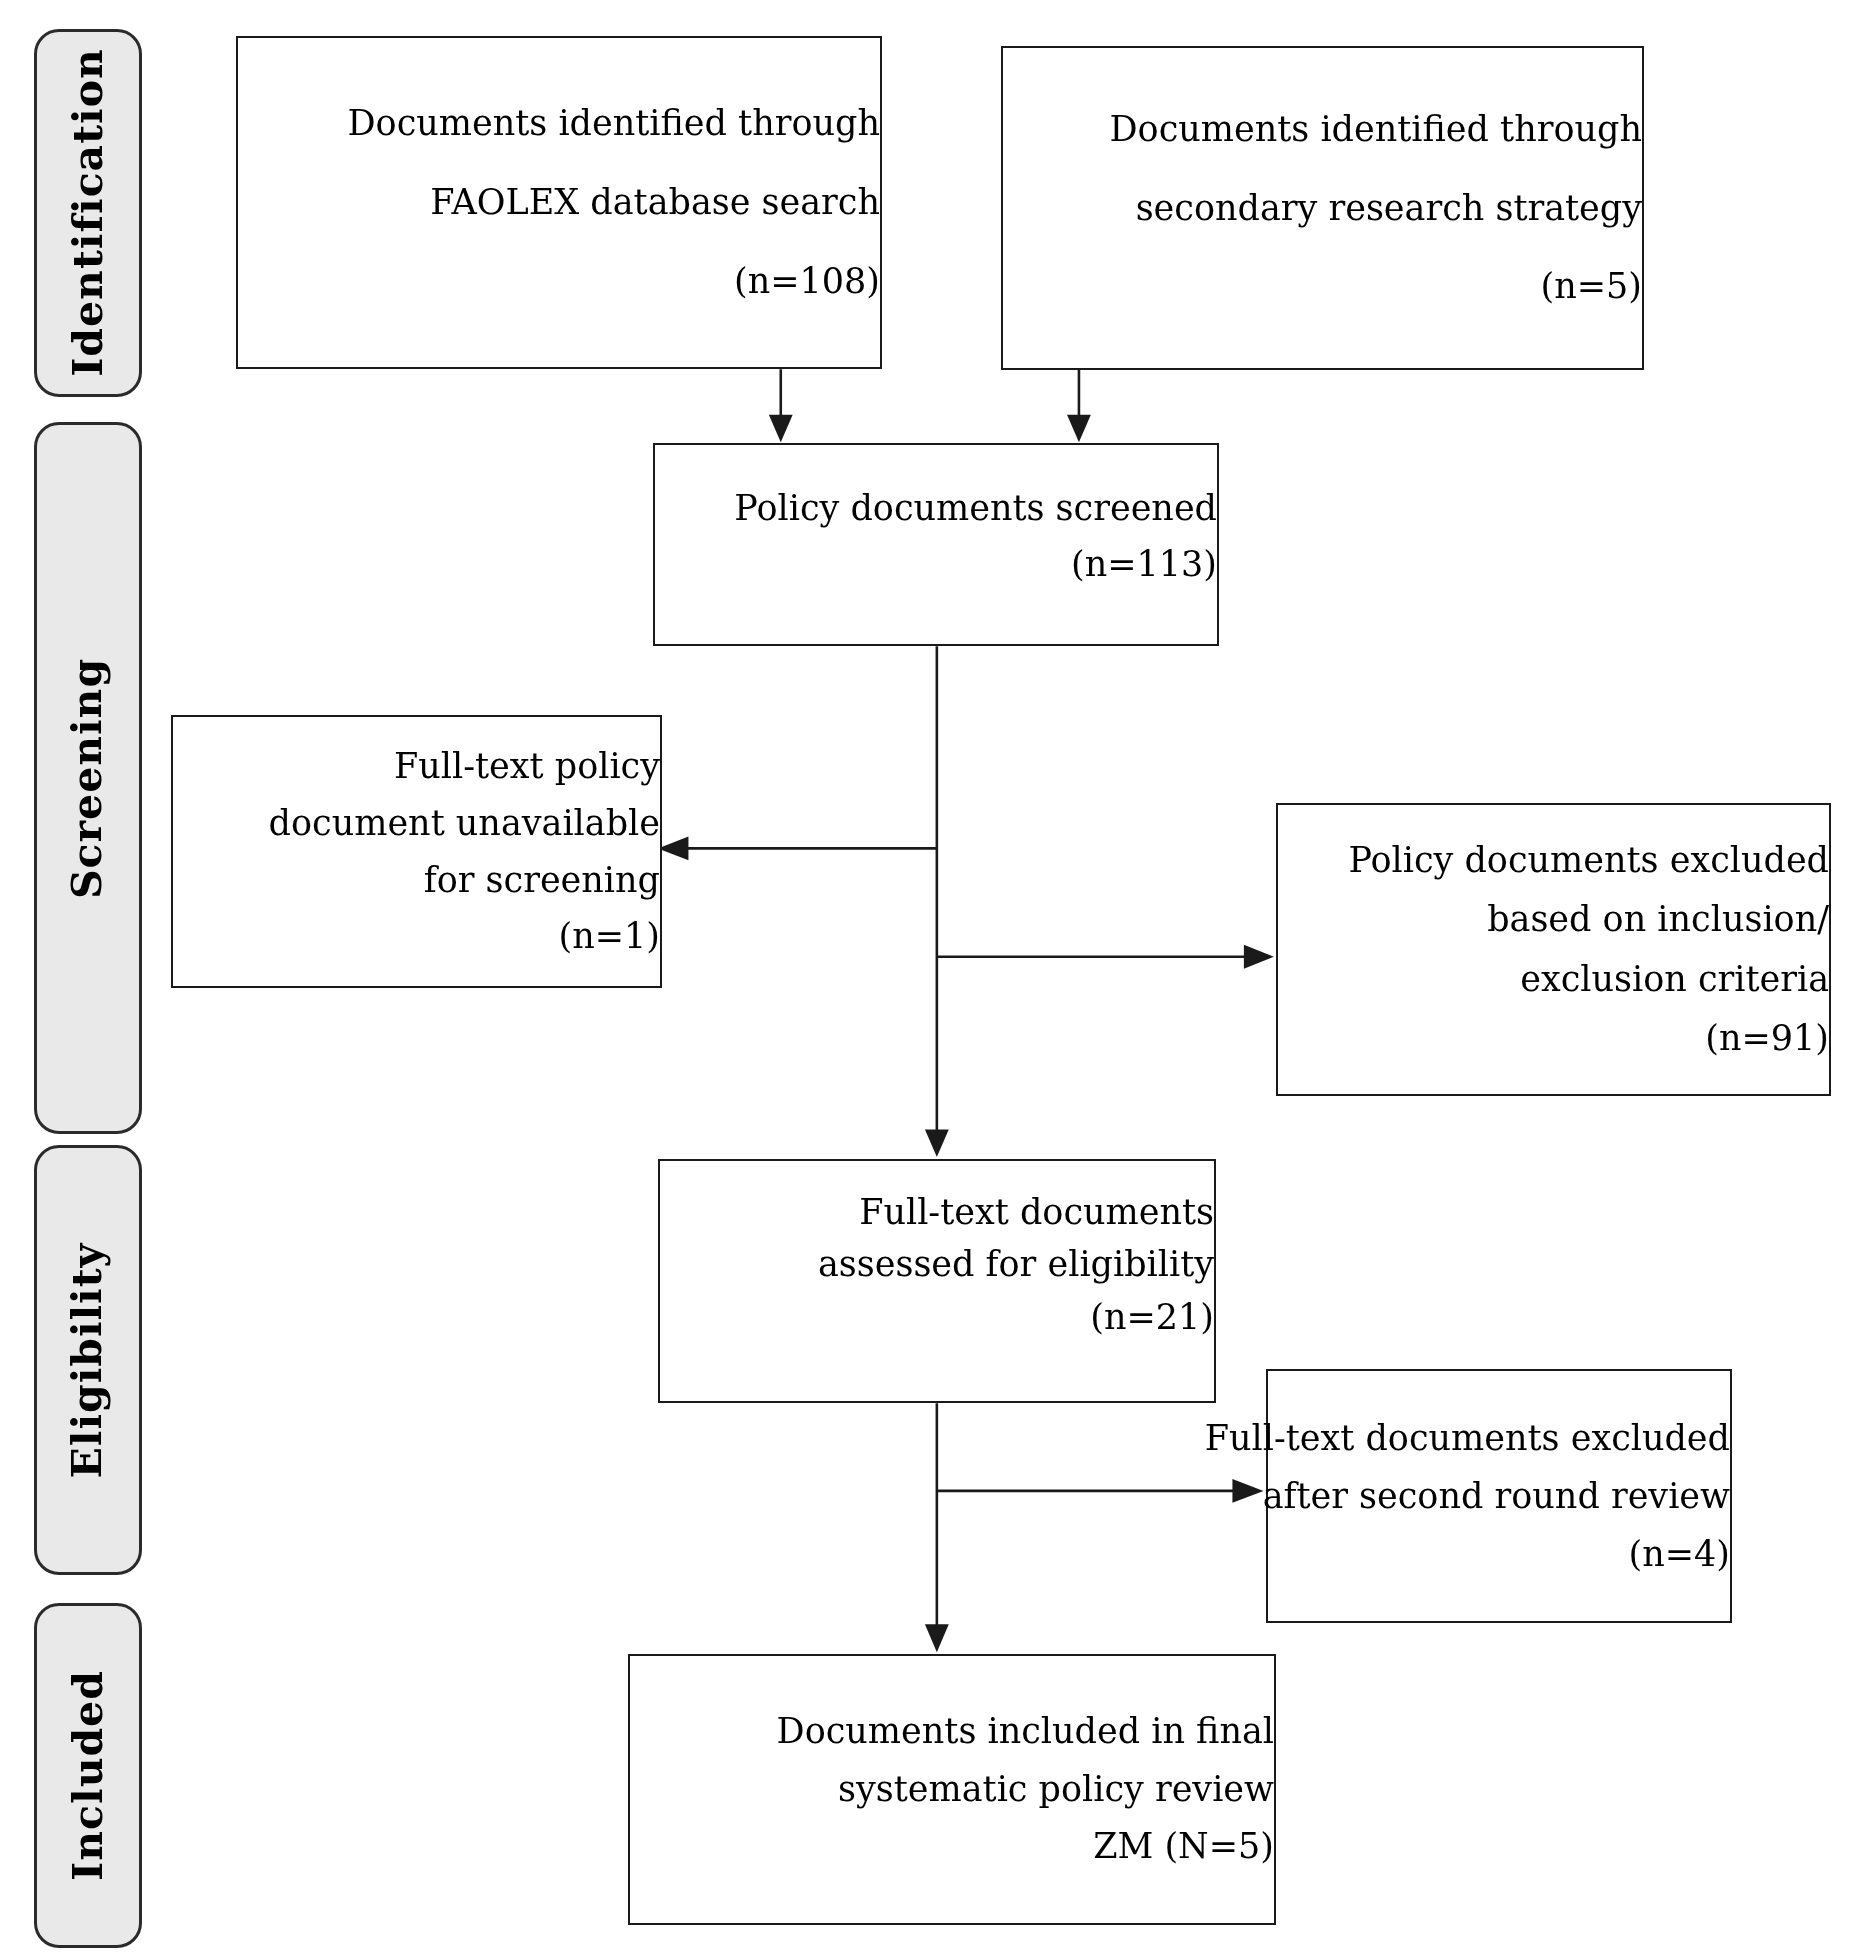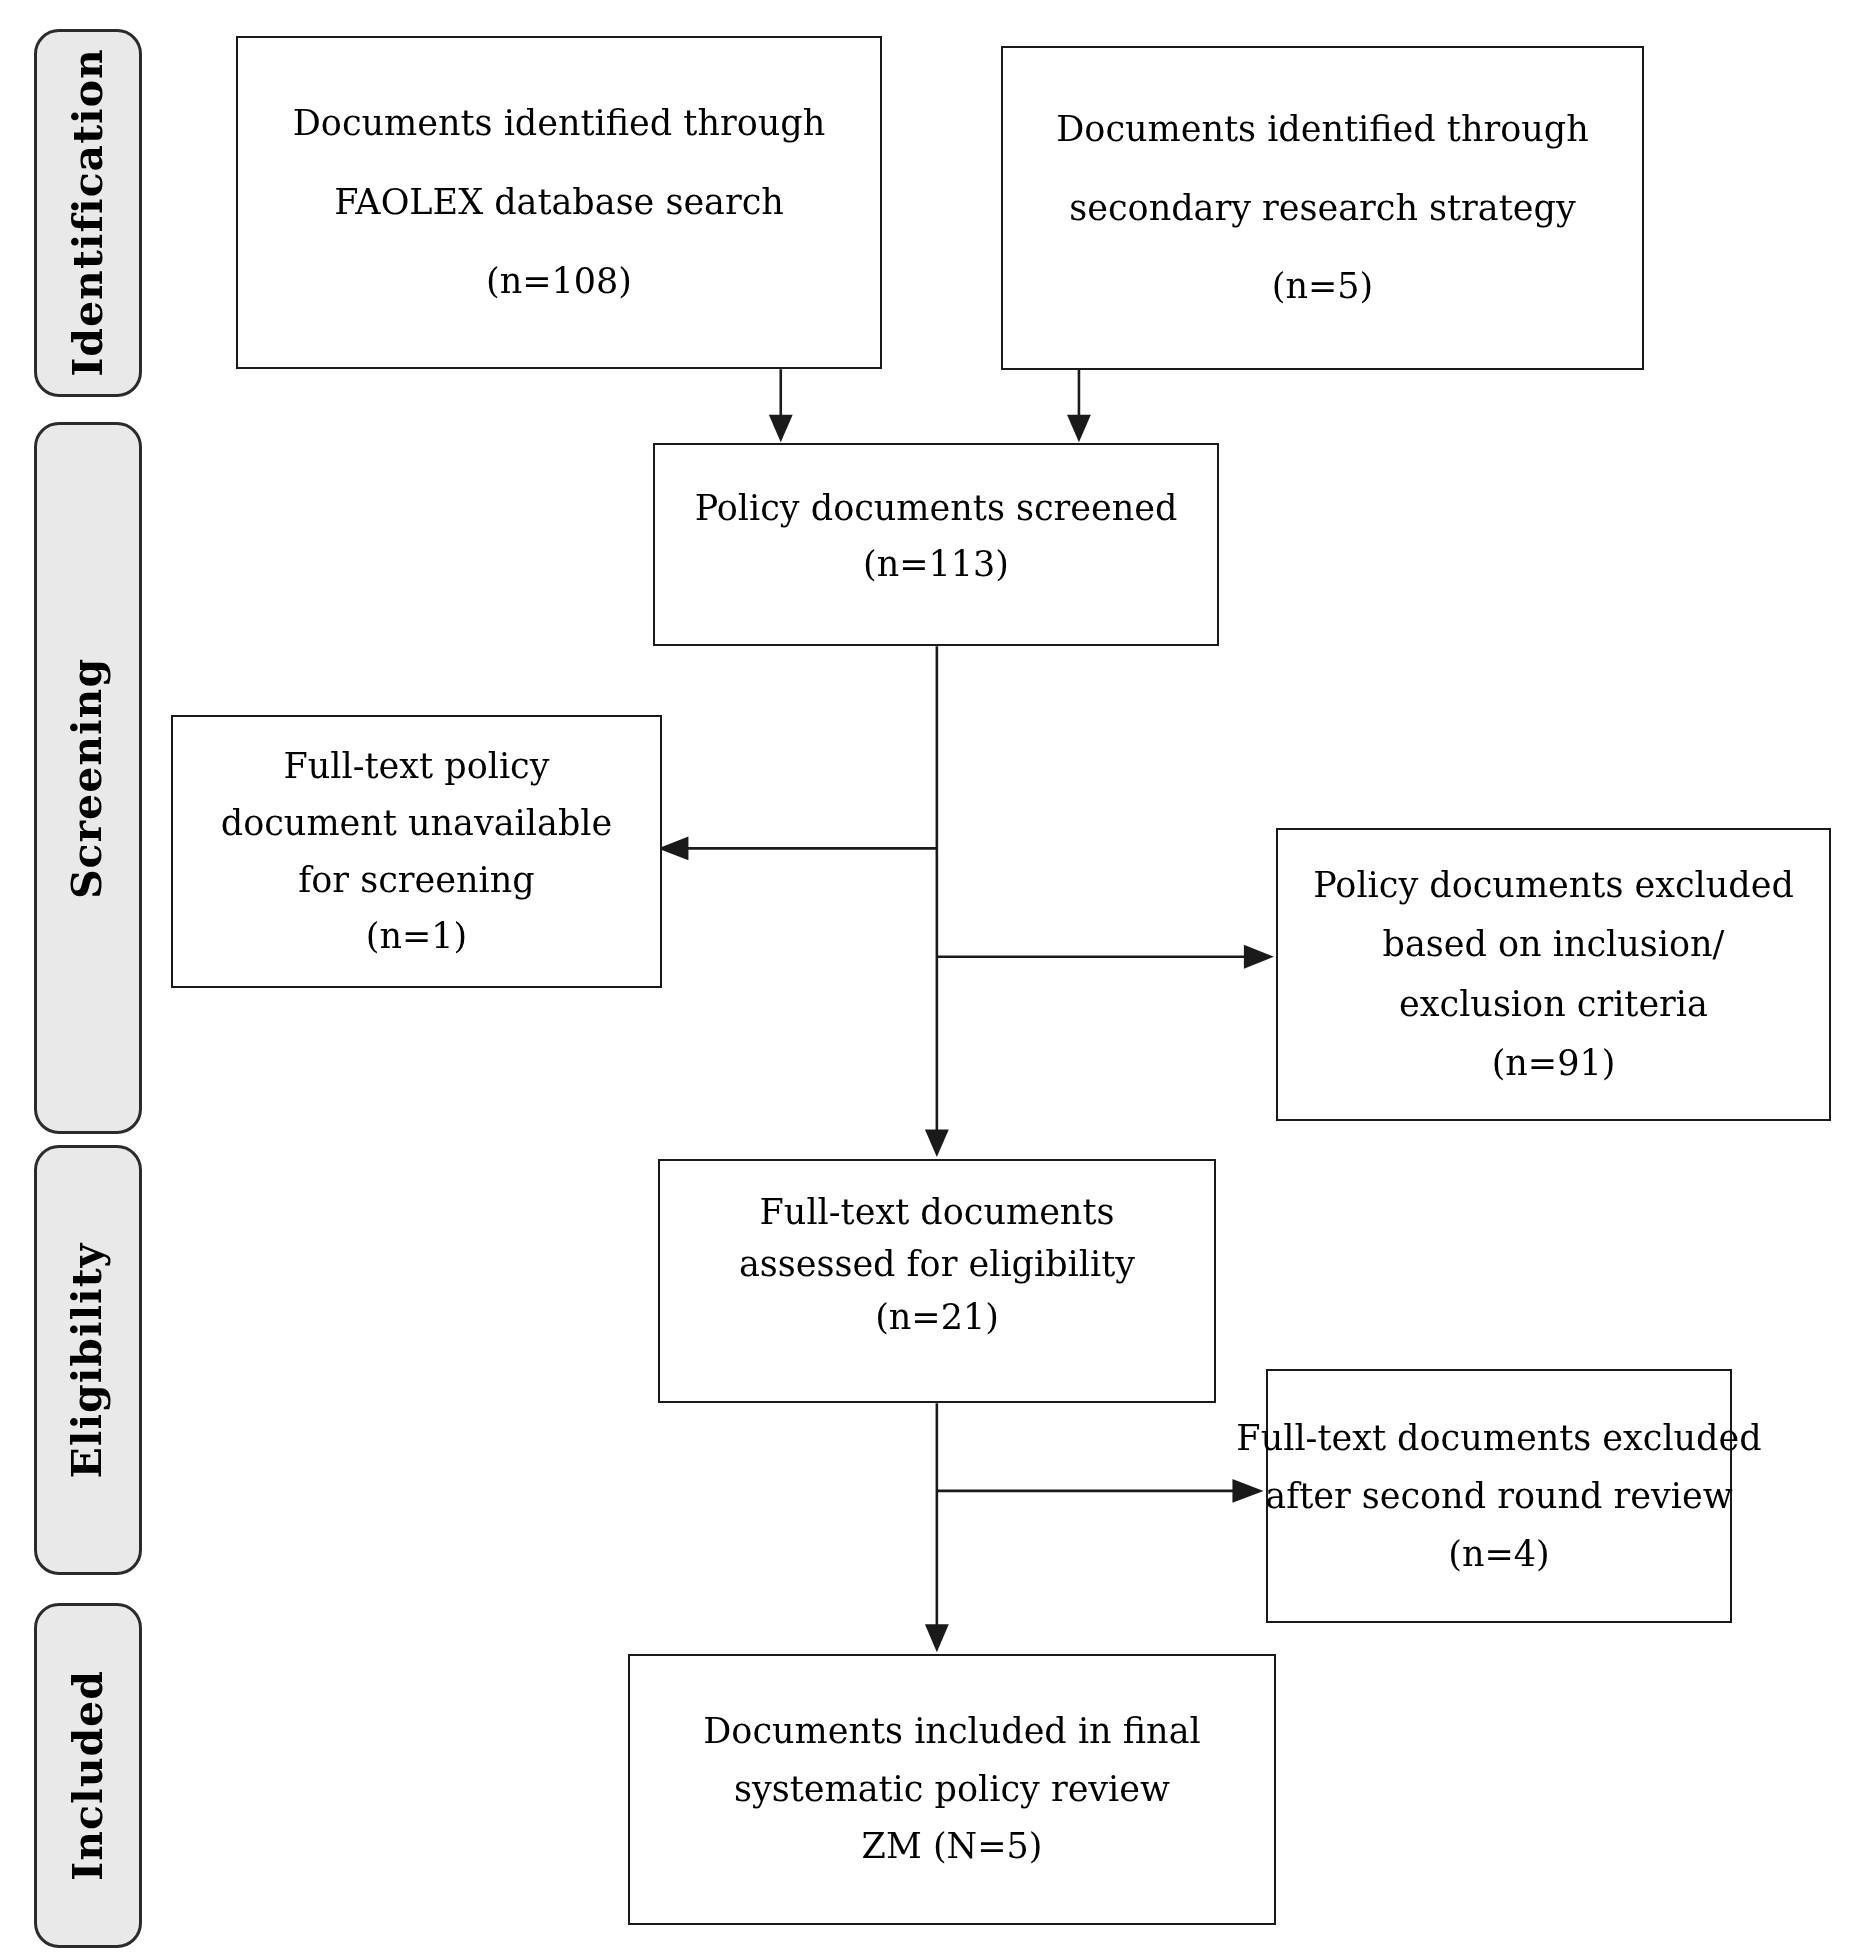--- a/index.html
+++ b/index.html
@@ -57,33 +57,33 @@
   #stage-included       { top: 1603px; height: 345px; }
 
   
   .fbox {
     position: absolute;
     background: var(--box-fill);
     border: 2.6px solid var(--box-border);
     box-sizing: border-box;
     display: flex;
     flex-direction: column;
-    align-items: center;
+    align-items: flex-end;
     justify-content: center;
     text-align: center;
     font-size: 35px;
     z-index: 2;
   }
   .fbox .tline { white-space: nowrap; }
 
   #box-faolex               { left: 236px;  top: 36px;   width: 646px; height: 333px; line-height: 2.25; }
   #box-secondary            { left: 1001px; top: 46px;   width: 643px; height: 324px; line-height: 2.25; }
   #box-screened             { left: 653px; top: 443px;  width: 566px; height: 203px; line-height: 1.6;  padding-bottom: 18px; }
   #box-unavailable          { left: 171px;  top: 715px; width: 491px;  height: 273px; line-height: 1.62; }
-  #box-excluded-screening   { left: 1276px; top: 803px; width: 555px; height: 293px; line-height: 1.7; margin-top: 25px;  }
+  #box-excluded-screening   { left: 1276px; top: 803px; width: 555px; height: 293px; line-height: 1.7;  }
   #box-assessed             { left: 658px; top: 1159px; width: 558px; height: 244px; line-height: 1.5;  padding-bottom: 33px; }
   #box-excluded-eligibility { left: 1266px; top: 1369px; width: 466px; height: 254px; line-height: 1.66; }
   #box-included-final       { left: 628px; top: 1654px; width: 648px; height: 271px; line-height: 1.65; }
 </style>
 </head>
 <body>
 
 <div id="canvas">
 
   <svg id="flow-svg" xmlns="http://www.w3.org/2000/svg" viewBox="0 0 3601 3770" width="1868" height="1955">

